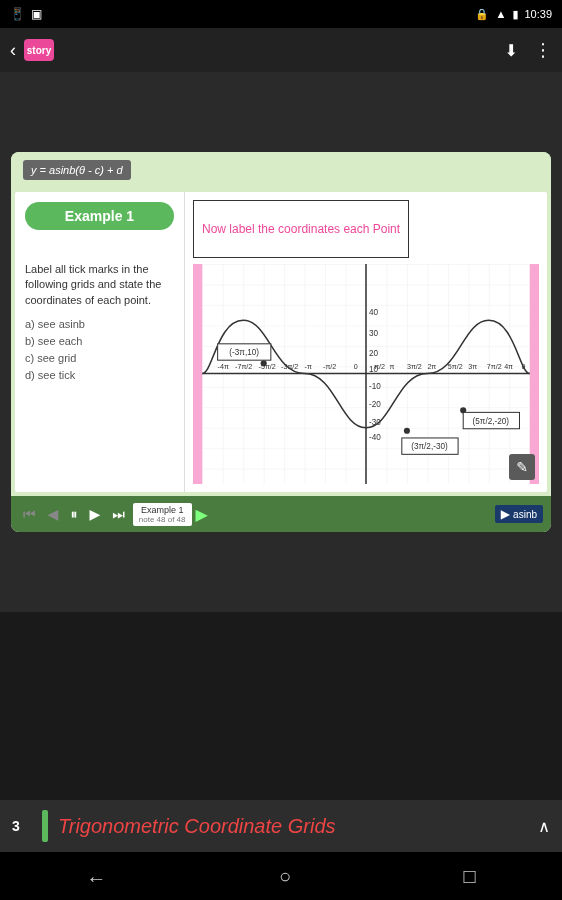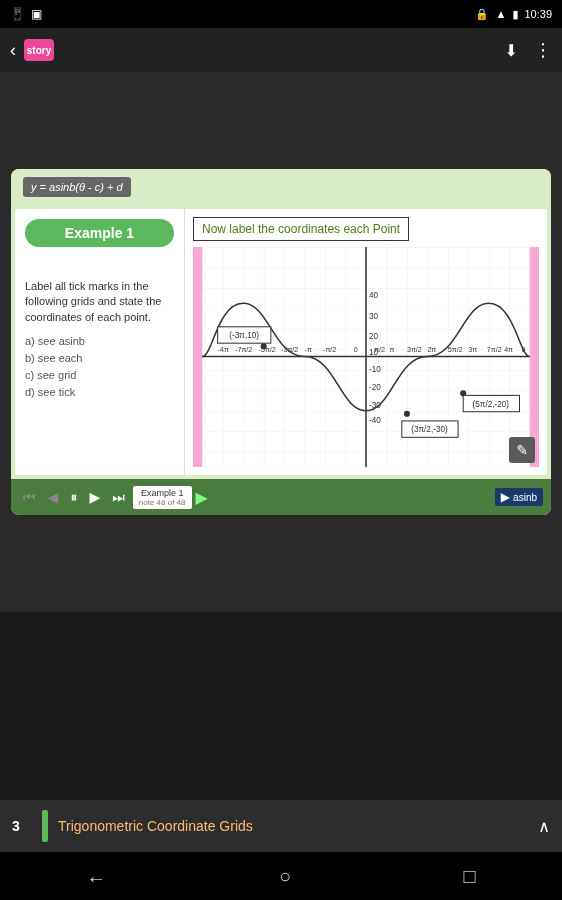--- a/index.html
+++ b/index.html
@@ -165,23 +165,23 @@
     }
 
     
     .right-panel {
       flex: 1;
       padding: 8px;
       position: relative;
     }
     .instruction-box {
       border: 1.5px solid #333;
-      padding: 4px 8px;
+      padding: 21px 8px;
       font-size: 12px;
-      color: #4d7c0f;
+      color: #ec4899;
       display: inline-block;
       margin-bottom: 6px;
       background: #fff;
     }
 
     
     .graph-container {
       width: 100%;
       height: 220px;
       position: relative;
@@ -273,23 +273,24 @@
       font-weight: bold;
       width: 20px;
     }
     .chapter-color-bar {
       width: 6px;
       height: 32px;
       background: #5cb85c;
       border-radius: 2px;
     }
     .chapter-title {
-      color: #fdba74;
-      font-size: 14px;
+      color: #ef4444;
+      font-size: 20px;
       flex: 1;
+      font-style: italic;
     }
     .expand-btn {
       color: #fff;
       font-size: 16px;
       cursor: pointer;
     }
 
     
     .android-nav {
       position: absolute;

